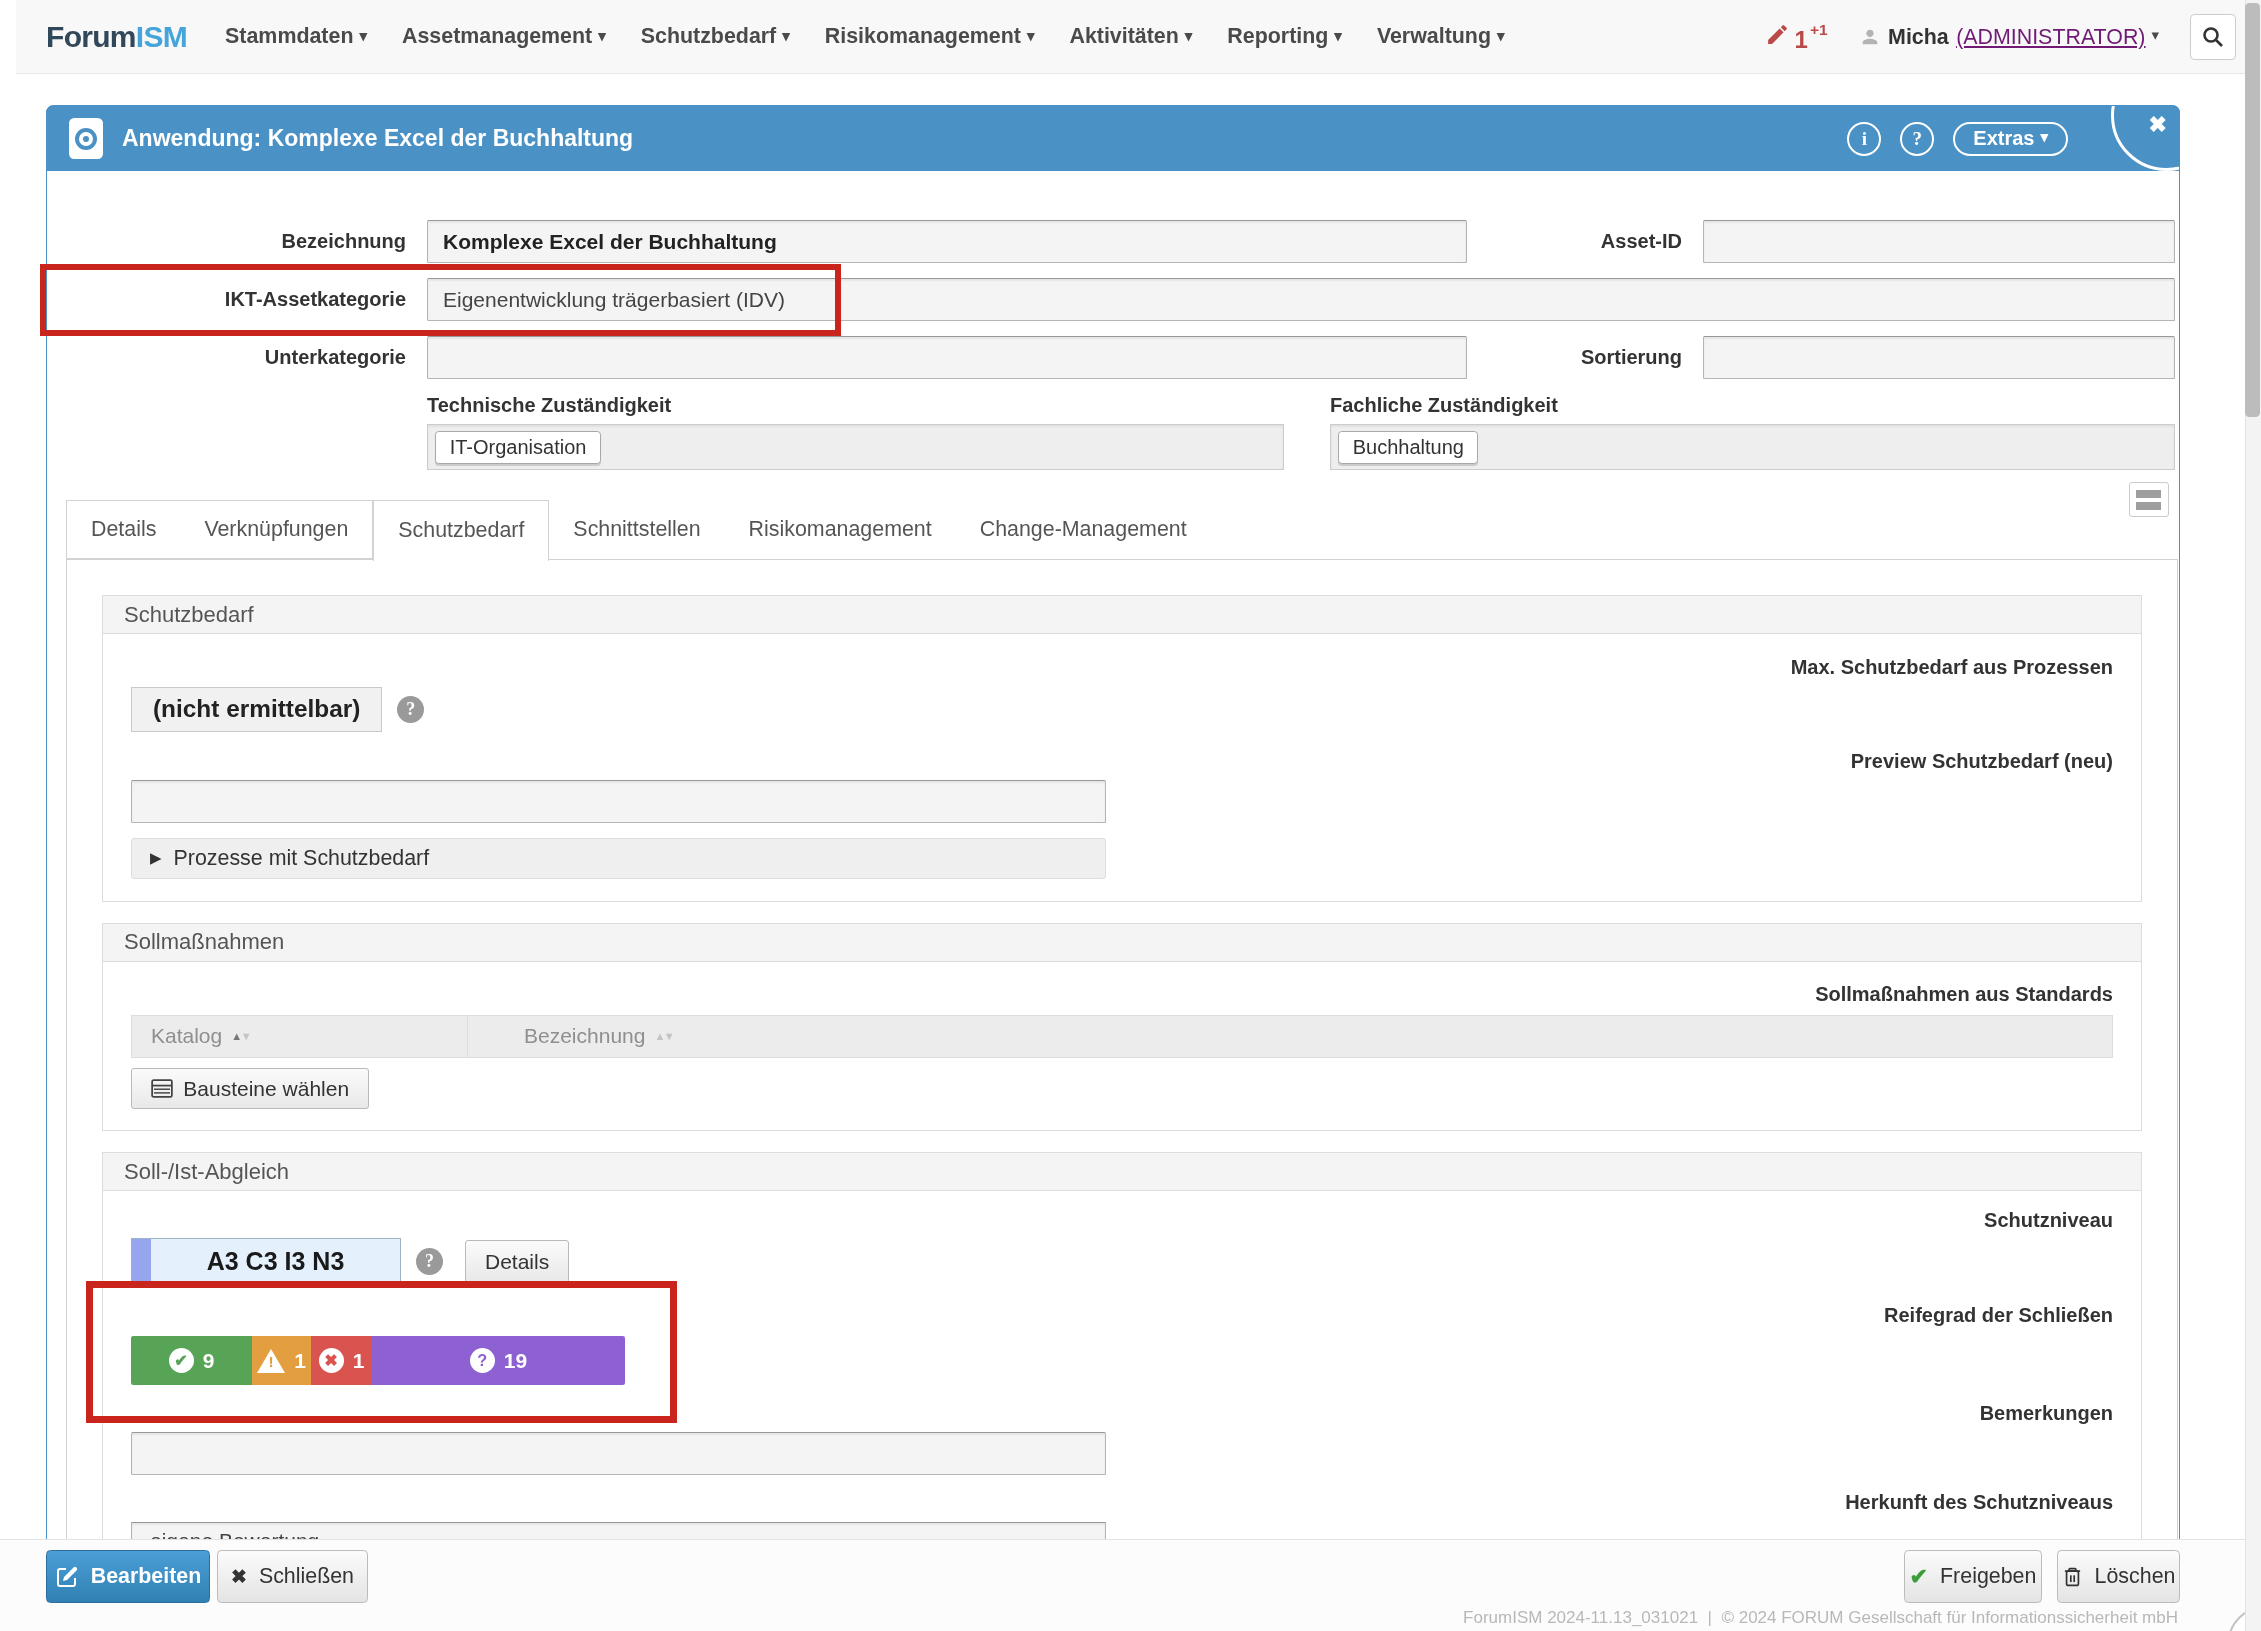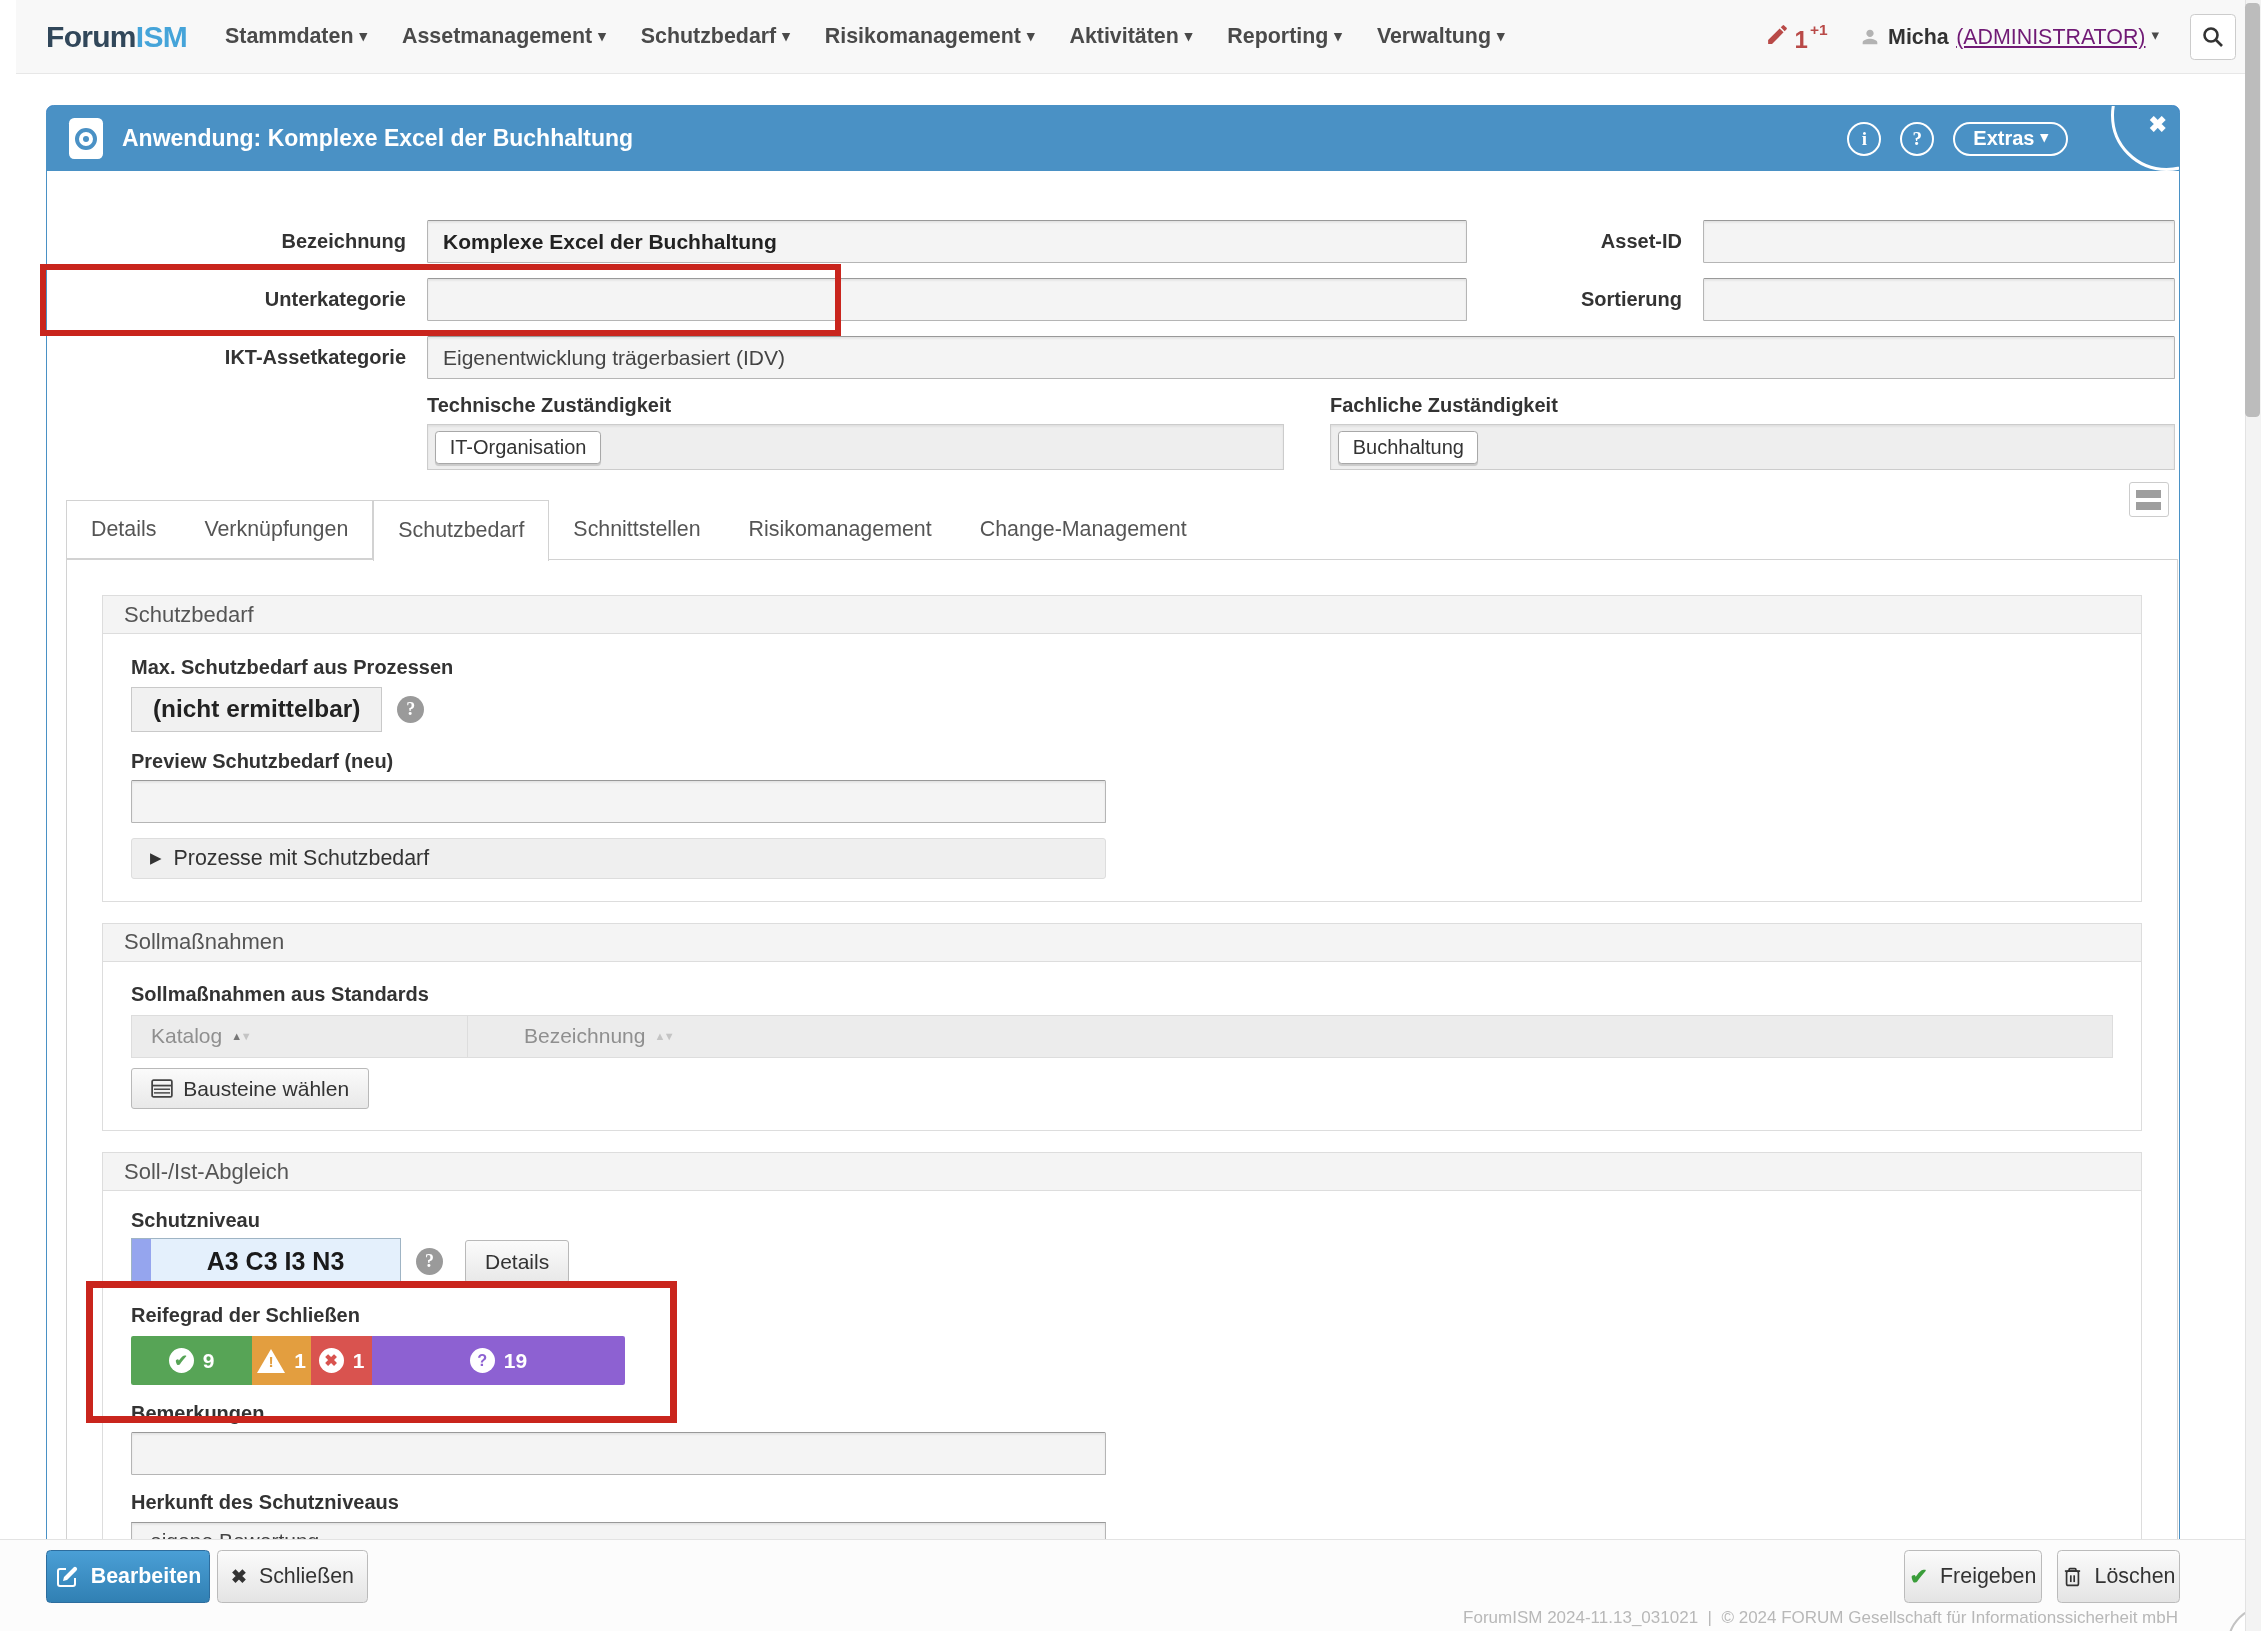--- a/index.html
+++ b/index.html
@@ -66,21 +66,21 @@
   .tab.plain { border:none; }
 
   
   .panel { margin-left:19px; width:2112px; height:1072px; border:0.7px solid #d2d2d2; border-bottom:none; background:#fff; padding:35px 35px 0 35px; position:relative; z-index:1; }
   .list-toggle { position:absolute; right:8.1px; top:-78px; width:40px; height:35px; border:1.5px solid #ccc; border-radius:3px; background:#fff; display:flex; flex-direction:column; align-items:center; justify-content:center; gap:4.4px; cursor:pointer; }
   .list-toggle i { display:block; width:25px; height:8.1px; background:#9e9e9e; }
 
   .section { border:0.7px solid #ddd; margin-bottom:21px; background:#fff; }
   .section-hd { height:38px; background:#f4f4f4; border-bottom:0.7px solid #ddd; font-size:22px; color:#555; display:flex; align-items:center; padding-left:21px; }
   .section-bd { padding:22px 28px; }
-  .blabel { font-size:20px; font-weight:bold; color:#333; }
+  .blabel { font-size:20px; font-weight:bold; color:#333;text-align:right; }
 
   .ne-row { display:flex; align-items:center; margin-top:7.4px; margin-bottom:18px; }
   .ne-box { border:1.5px solid #c9c9c9; background:#f1f1f1; font-size:24.4px; font-weight:bold; color:#222; padding:7.4px 21px; }
   .qmark { width:27px; height:27px; background:#9a9a9a; color:#fff; border-radius:50%; font-size:18px; font-weight:bold; display:flex; align-items:center; justify-content:center; margin-left:15px; font-family:"Liberation Serif", serif; }
   .w-half { width:975px; }
   .mt10 { margin-top:7.4px; } .mt22 { margin-top:16.3px; } .mt26 { margin-top:19px; }
   .collapse-bar { width:975px; height:41px; background:#efefef; border:0.7px solid #ddd; border-radius:3px; display:flex; align-items:center; padding-left:18px; margin-top:15px; cursor:pointer; }
   .collapse-bar .tri { font-size:15px; color:#333; margin-right:12px; }
   .collapse-bar .txt { font-size:21.4px; color:#333; }
 
@@ -193,28 +193,28 @@
     <div class="modal-body">
 
       <div class="form-area">
         <div class="frow">
           <div class="flabel">Bezeichnung</div>
           <div class="inp bold">Komplexe Excel der Buchhaltung</div>
           <div class="flabel">Asset-ID</div>
           <div class="inp"></div>
         </div>
         <div class="frow">
+          <div class="flabel" id="ikt-label">IKT-Assetkategorie</div>
+          <div class="inp span3" id="ikt-input">Eigenentwicklung trägerbasiert (IDV)</div>
+        </div>
+        <div class="frow">
           <div class="flabel">Unterkategorie</div>
           <div class="inp"></div>
           <div class="flabel">Sortierung</div>
           <div class="inp"></div>
-        </div>
-        <div class="frow">
-          <div class="flabel" id="ikt-label">IKT-Assetkategorie</div>
-          <div class="inp span3" id="ikt-input">Eigenentwicklung trägerbasiert (IDV)</div>
         </div>
         <div class="zust-row">
           <div class="zust-left">
             <div class="zlabel">Technische Zuständigkeit</div>
             <div class="zfield">
               <span class="chip">IT-Organisation</span>
             </div>
           </div>
           <div class="zust-right">
             <div class="zlabel">Fachliche Zuständigkeit</div>

